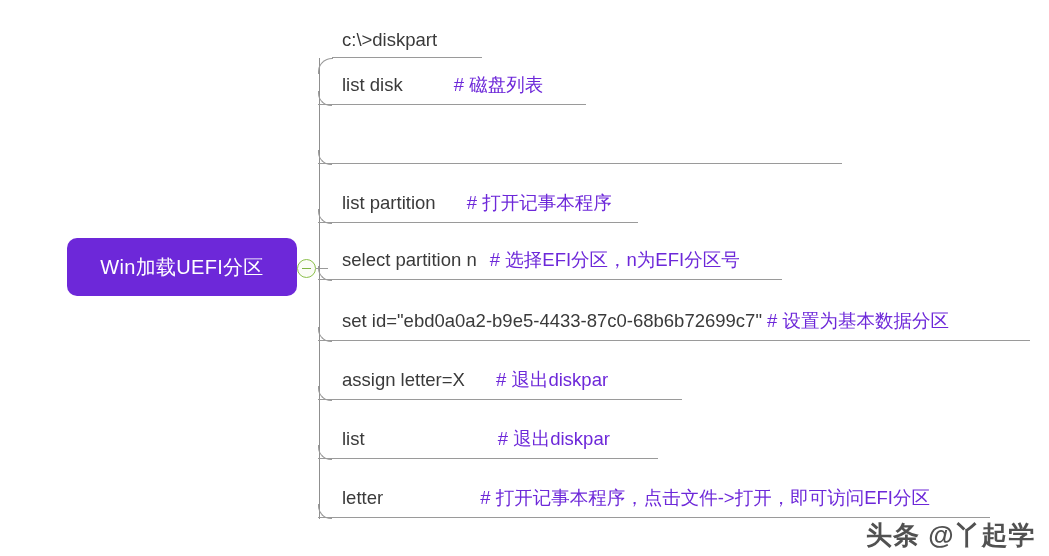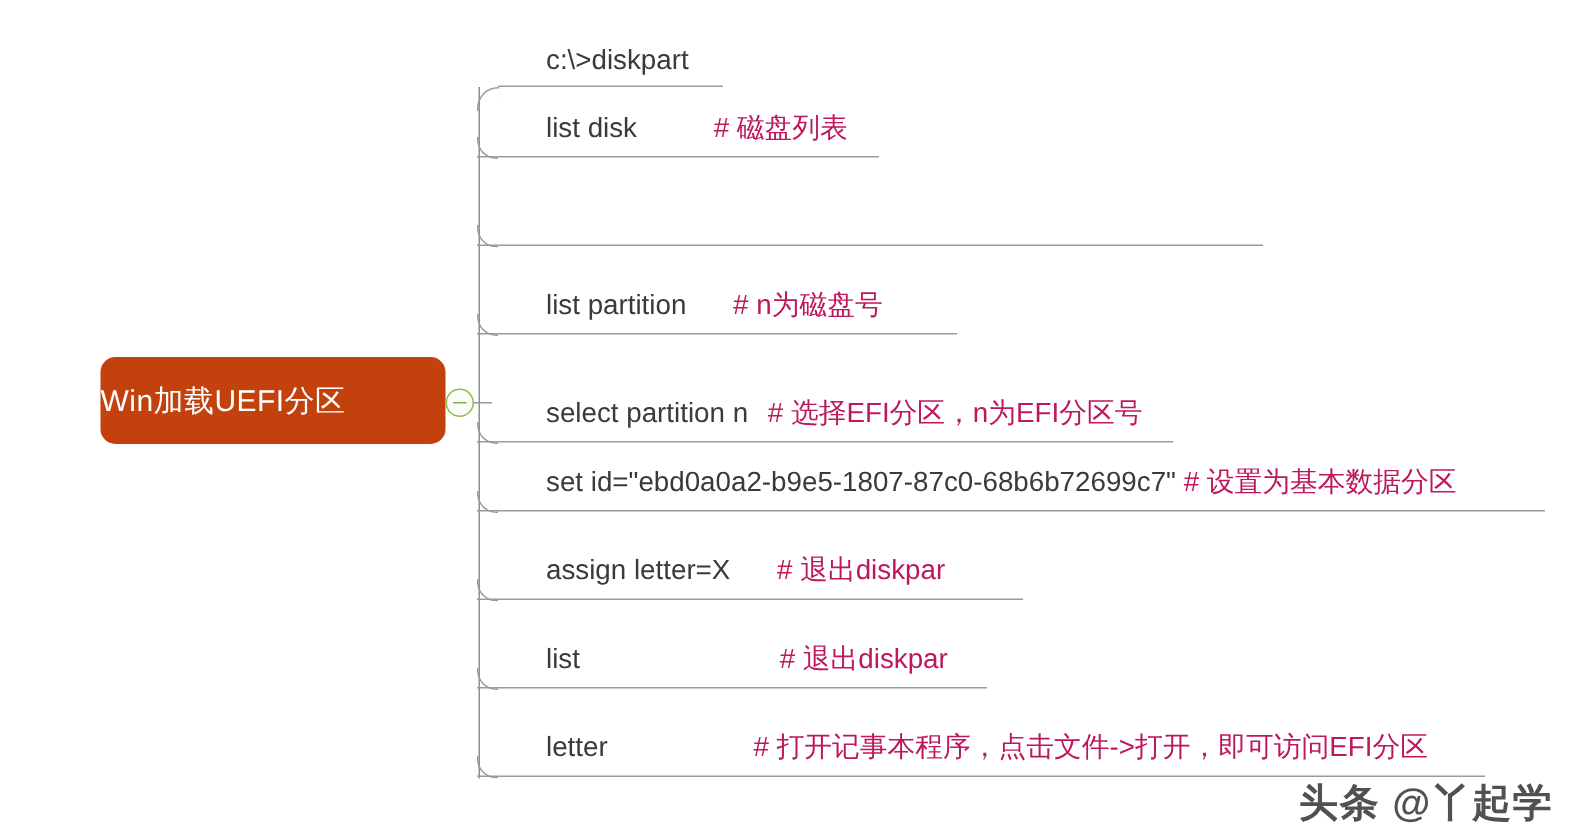--- a/index.html
+++ b/index.html
@@ -22,25 +22,25 @@
     height: 556px;
   }
 
   
   .root-node {
     position: absolute;
     left: 67px;
     top: 238px;
     width: 230px;
     height: 58px;
-    background: #c2410c;
+    background: #6d28d9;
     border-radius: 10px;
     display: flex;
     align-items: center;
-    justify-content: flex-start;
+    justify-content: center;
     box-sizing: border-box;
   }
   .root-label {
     color: #ffffff;
     font-size: 20px;
     letter-spacing: 0.3px;
     white-space: nowrap;
     font-weight: 400;
   }
 
@@ -116,24 +116,23 @@
     position: absolute;
     left: 24px;
     bottom: 9px;
     white-space: nowrap;
     color: #3c3c3c;
     font-size: 18.5px;
     line-height: 22px;
   }
   .branch .cmd {
     color: #3a3a3a;
-    margin-left: 22px;
   }
   .branch .comment {
-    color: #be185d;
+    color: #6d28d9;
   }
 
   
   .branch-first {
     height: 46px;
   }
   .branch-first .row-text {
     left: 24px;
     bottom: 7px;
   }
@@ -201,38 +200,38 @@
   <div class="branch" style="top: 104px; width: 544px;">
     <div class="elbow"></div>
     <div class="underline" style="width: 524px;"></div>
   </div>
 
   <div class="branch" style="top: 163px; width: 340px;">
     <div class="elbow"></div>
     <div class="underline" style="width: 320px;"></div>
     <div class="row-text">
       <span class="cmd">list partition</span>
-      <span class="comment" style="padding-left:26px;"># n为磁盘号</span>
-    </div>
-  </div>
-
-  <div class="branch" style="top: 235px; width: 484px;">
+      <span class="comment" style="padding-left:26px;"># 打开记事本程序</span>
+    </div>
+  </div>
+
+  <div class="branch" style="top: 220px; width: 484px;">
     <div class="elbow"></div>
     <div class="underline" style="width: 464px;"></div>
     <div class="row-text">
       <span class="cmd">select partition n</span>
       <span class="comment" style="padding-left:8px;"># 选择EFI分区，n为EFI分区号</span>
     </div>
   </div>
 
   <div class="branch" style="top: 281px; width: 732px;">
     <div class="elbow"></div>
     <div class="underline" style="width: 712px;"></div>
     <div class="row-text">
-      <span class="cmd">set id="ebd0a0a2-b9e5-1807-87c0-68b6b72699c7"</span>
+      <span class="cmd">set id="ebd0a0a2-b9e5-4433-87c0-68b6b72699c7"</span>
       <span class="comment"># 设置为基本数据分区</span>
     </div>
   </div>
 
   <div class="branch" style="top: 340px; width: 384px;">
     <div class="elbow"></div>
     <div class="underline" style="width: 364px;"></div>
     <div class="row-text">
       <span class="cmd">assign letter=X</span>
       <span class="comment" style="padding-left:26px;"># 退出diskpar</span>

